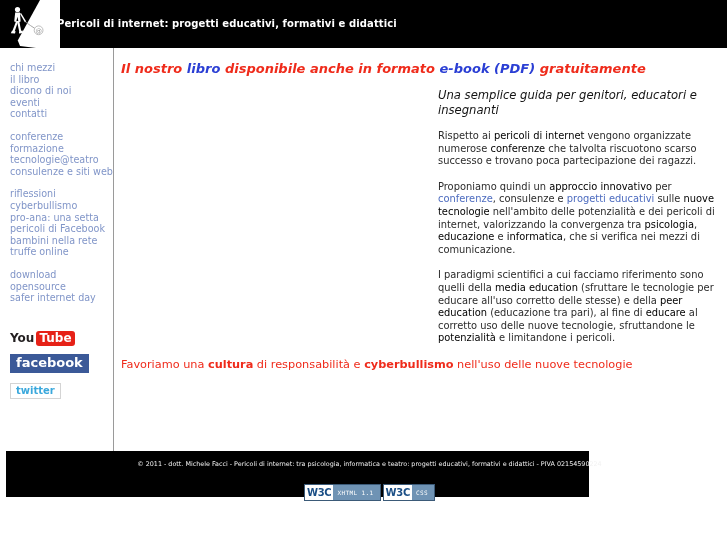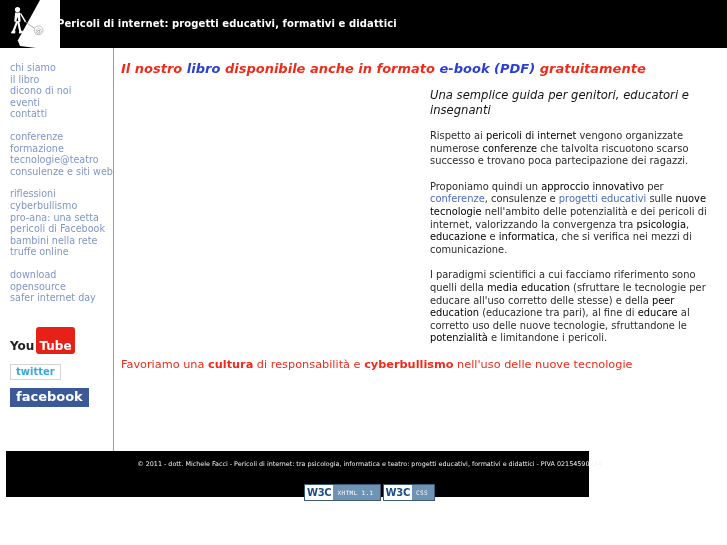--- a/index.html
+++ b/index.html
@@ -104,21 +104,21 @@
     font-size: 12px;
     line-height: 14px;
     white-space: nowrap;
     color: #000000;
   }
   .yt .yt-you { color: #231f20; }
   .yt .yt-tube {
     background: #e62117;
     color: #ffffff;
     border-radius: 3px;
-    padding: 12px 3px 1px 3px;
+    padding: 0px 3px 1px 3px;
     margin-left: 2px;
     display: inline-block;
   }
 
   
   .tw {
     display: inline-block;
     background: #ffffff;
     border: 1px solid #d4d4d4;
     padding: 1px 5px 2px 5px;
@@ -173,21 +173,21 @@
     font-size: 13px;
     line-height: 16px;
     color: #ef2b1b;
     white-space: nowrap;
   }
   .hl-red  { color: #ef2b1b; }
   .hl-blue { color: #2b3fd4; }
 
   #article {
     position: absolute;
-    left: 316px;
+    left: 324px;
     top: 40px;
     width: 283px;
   }
   #article h2 {
     margin: 0 0 13px 0;
     font-family: "DejaVu Sans", "Liberation Sans", sans-serif;
     font-style: italic;
     font-weight: normal;
     font-size: 11.6px;
     line-height: 14.5px;
@@ -321,21 +321,21 @@
 
     <div id="site-title">Pericoli di internet: progetti educativi, formativi e didattici</div>
   </div>
 
   <div id="content">
 
     <div id="sidebar">
       <nav id="nav">
 
         <div class="nav-group">
-          <a class="nav-link" href="#">chi siamo</a>
+          <a class="nav-link" href="#">chi mezzi</a>
           <a class="nav-link" href="#">il libro</a>
           <a class="nav-link" href="#">dicono di noi</a>
           <a class="nav-link" href="#">eventi</a>
           <a class="nav-link" href="#">contatti</a>
         </div>
 
         <div class="nav-group">
           <a class="nav-link" href="#">conferenze</a>
           <a class="nav-link" href="#">formazione</a>
           <a class="nav-link" href="#">tecnologie@teatro</a>
@@ -356,24 +356,24 @@
           <a class="nav-link" href="#">opensource</a>
           <a class="nav-link" href="#">safer internet day</a>
         </div>
       </nav>
 
       <div id="social">
         <a class="badge" href="#" style="text-decoration:none">
           <span class="yt"><span class="yt-you">You</span><span class="yt-tube">Tube</span></span>
         </a>
         <a class="badge" href="#" style="text-decoration:none">
-          <span class="tw">twitter</span>
+          <span class="fb">facebook</span>
         </a>
         <a class="badge" href="#" style="text-decoration:none">
-          <span class="fb">facebook</span>
+          <span class="tw">twitter</span>
         </a>
       </div>
     </div>
 
     <div id="divider"></div>
 
     <div id="main">
 
       <div id="headline"><span class="hl-red">Il nostro </span><span class="hl-blue">libro </span><span class="hl-red">disponibile anche in formato </span><span class="hl-blue">e-book (PDF) </span><span class="hl-red">gratuitamente</span></div>
 

